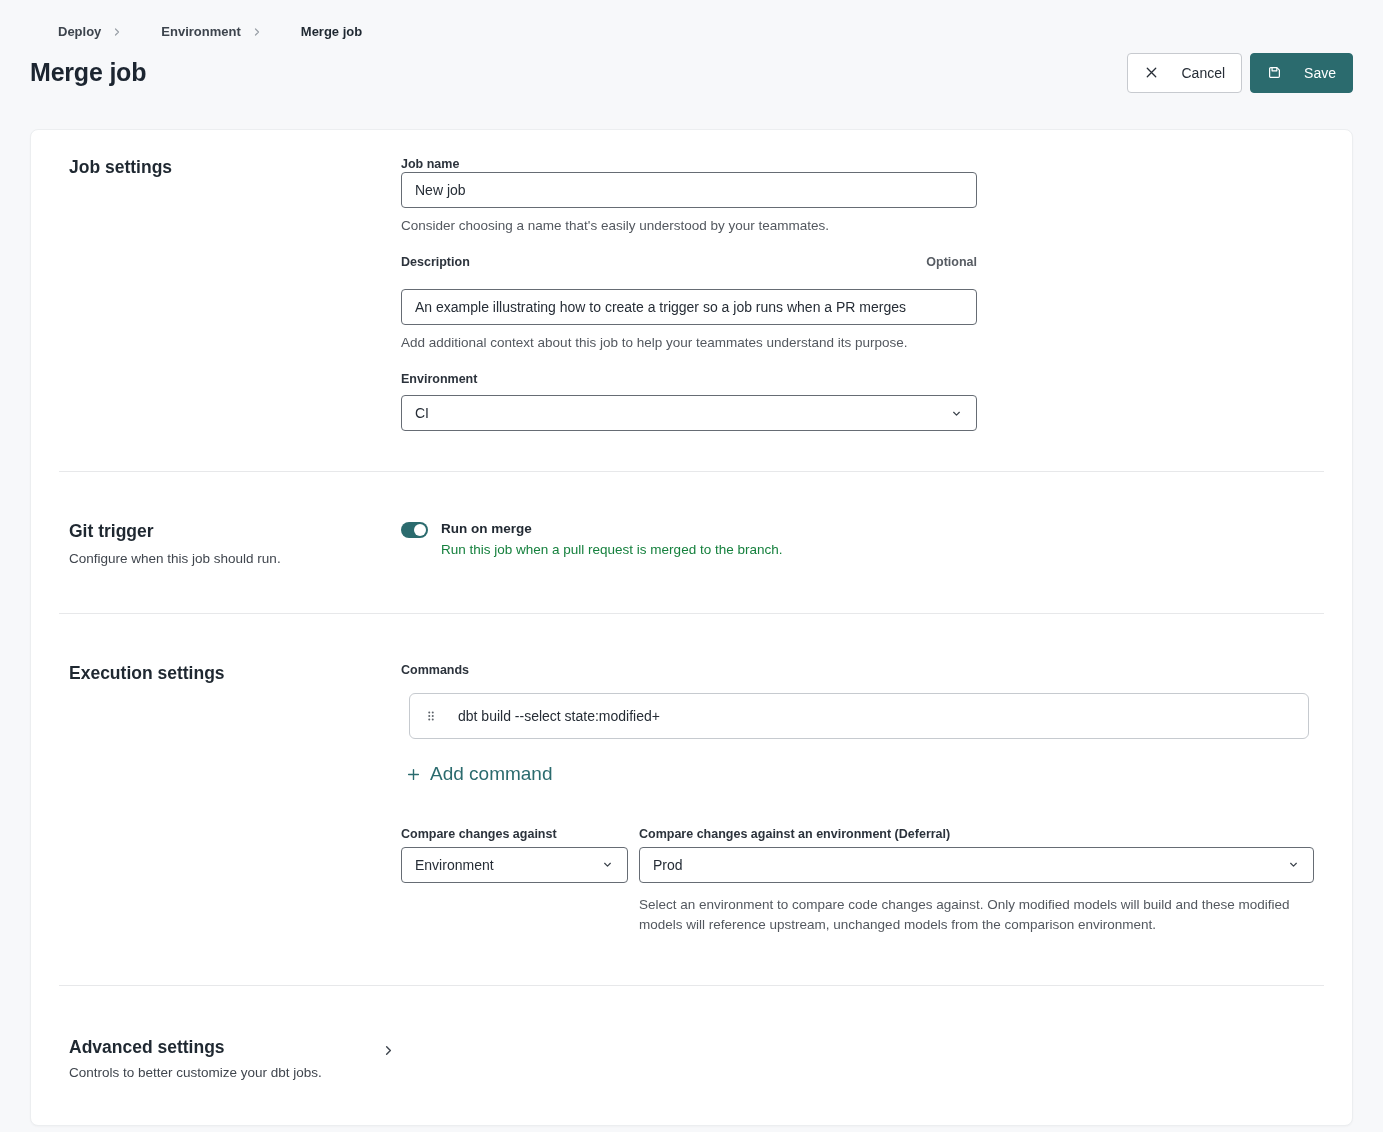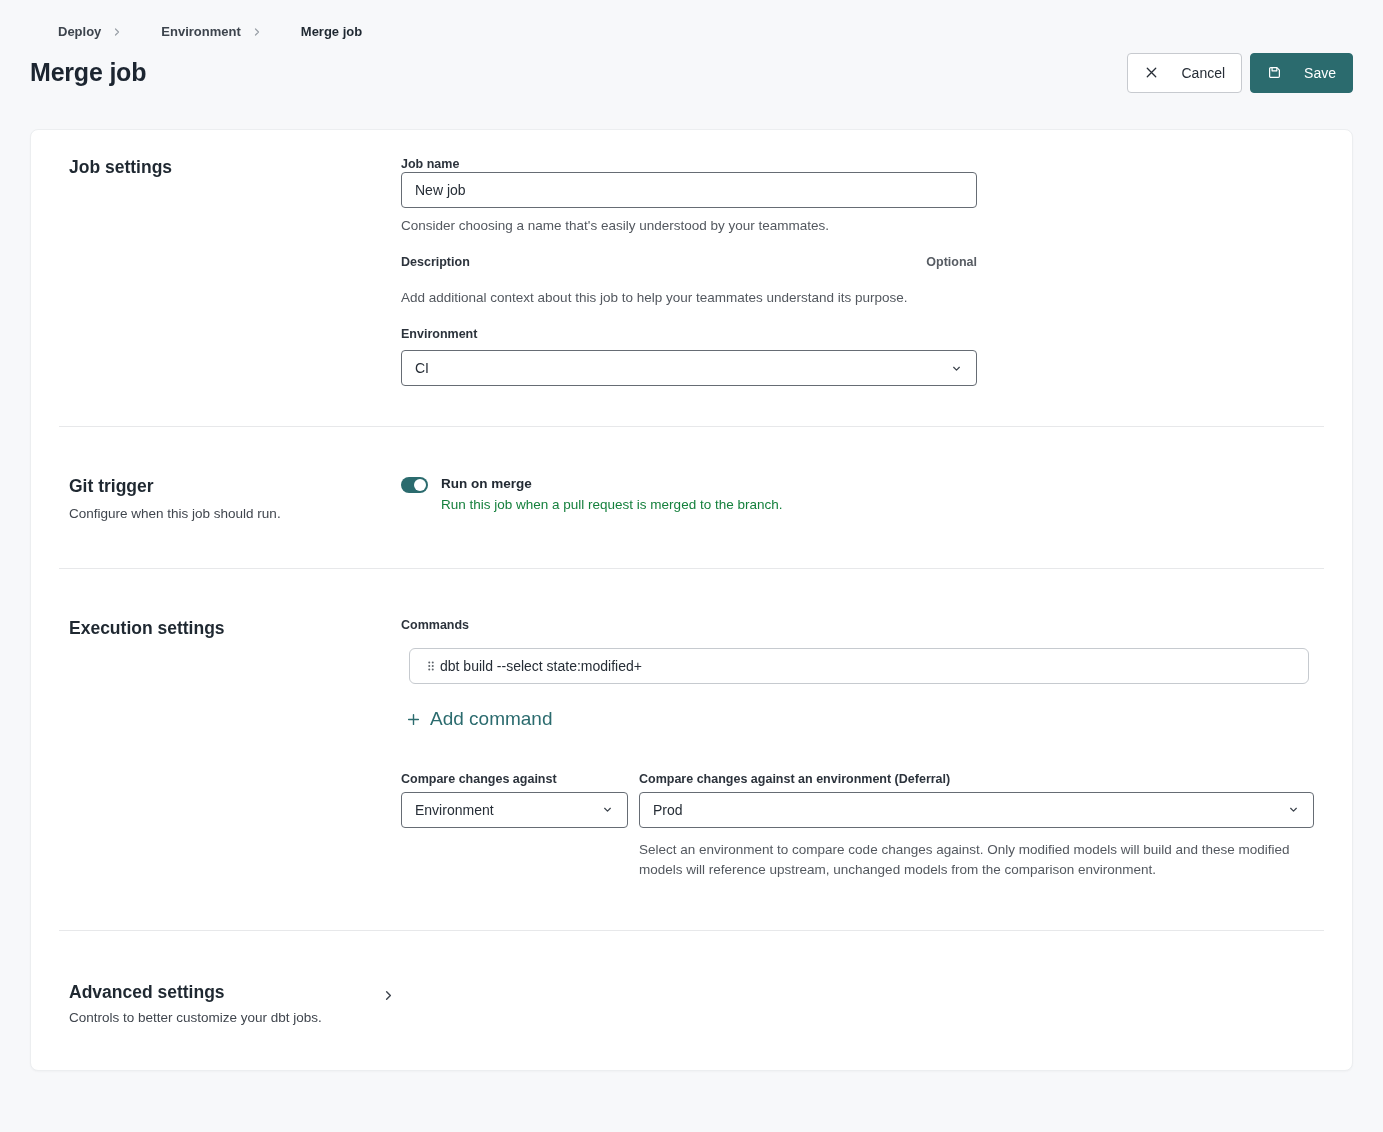--- a/index.html
+++ b/index.html
@@ -82,23 +82,23 @@
   .toggle .knob {
     position: absolute; top: 2px; left: 13px; width: 12px; height: 12px;
     border-radius: 50%; background: #ffffff;
   }
   .toggle-label { font-size: 13.5px; font-weight: 700; color: #222a33; line-height: 17px; }
   .toggle-desc { margin-top: 4px; font-size: 13.5px; color: #15803d; line-height: 17px; }
 
   
   .commands-label { margin-bottom: 15px; }
   .command-row {
-    margin-left: 8px; width: 900px; height: 36px;
+    margin-left: 8px; width: 900px; height: 46px;
     border: 1px solid #c6cacf; border-radius: 6px;
-    display: flex; align-items: center; gap: 2px; padding: 0 14px;
+    display: flex; align-items: center; gap: 20px; padding: 0 14px;
     background: #fff;
   }
   .drag-handle { display: inline-flex; cursor: grab; color: #5c6269; }
   .drag-handle svg { display: block; }
   .command-text { font-size: 14px; color: #262d36; cursor: text; }
   .add-command {
     margin: 24px 0 0 5px; display: inline-flex; align-items: center; gap: 9px;
     background: none; border: none; cursor: pointer;
     font-size: 19px; color: #2b6b6e; font-family: "Liberation Sans", sans-serif;
   }
@@ -169,20 +169,21 @@
           <label class="field-label">Job name</label>
           <input class="text-input" type="text" value="New job" style="">
           <div class="helper">Consider choosing a name that's easily understood by your teammates.</div>
         </div>
 
         <div class="field">
           <div class="label-row">
             <label class="field-label">Description</label>
             <span class="optional-tag">Optional</span>
           </div>
+          <input class="text-input" type="text" value="An example illustrating how to create a trigger so a job runs when a PR merges" style="">
           <div class="helper">Add additional context about this job to help your teammates understand its purpose.</div>
         </div>
 
         <div class="field">
           <label class="field-label" style="margin-bottom:8px;">Environment</label>
           <div class="select">
             <span>CI</span>
             <span class="chev">
               <svg width="13" height="13" viewBox="0 0 16 16" fill="none" stroke="currentColor" stroke-width="1.5" stroke-linecap="round" stroke-linejoin="round">
                   <path d="M4.5 6.5L8 10l3.5-3.5"></path>

